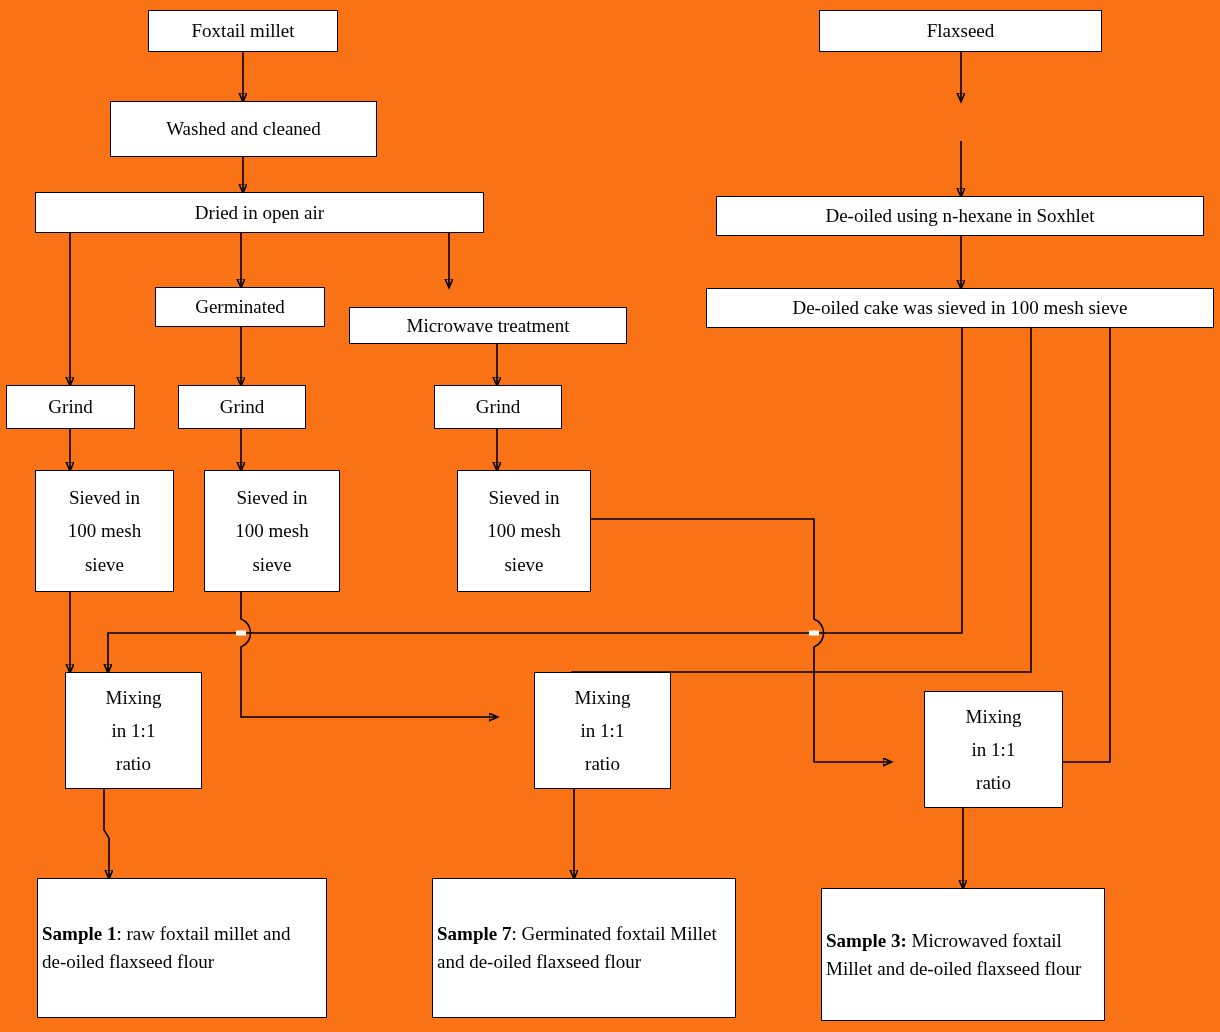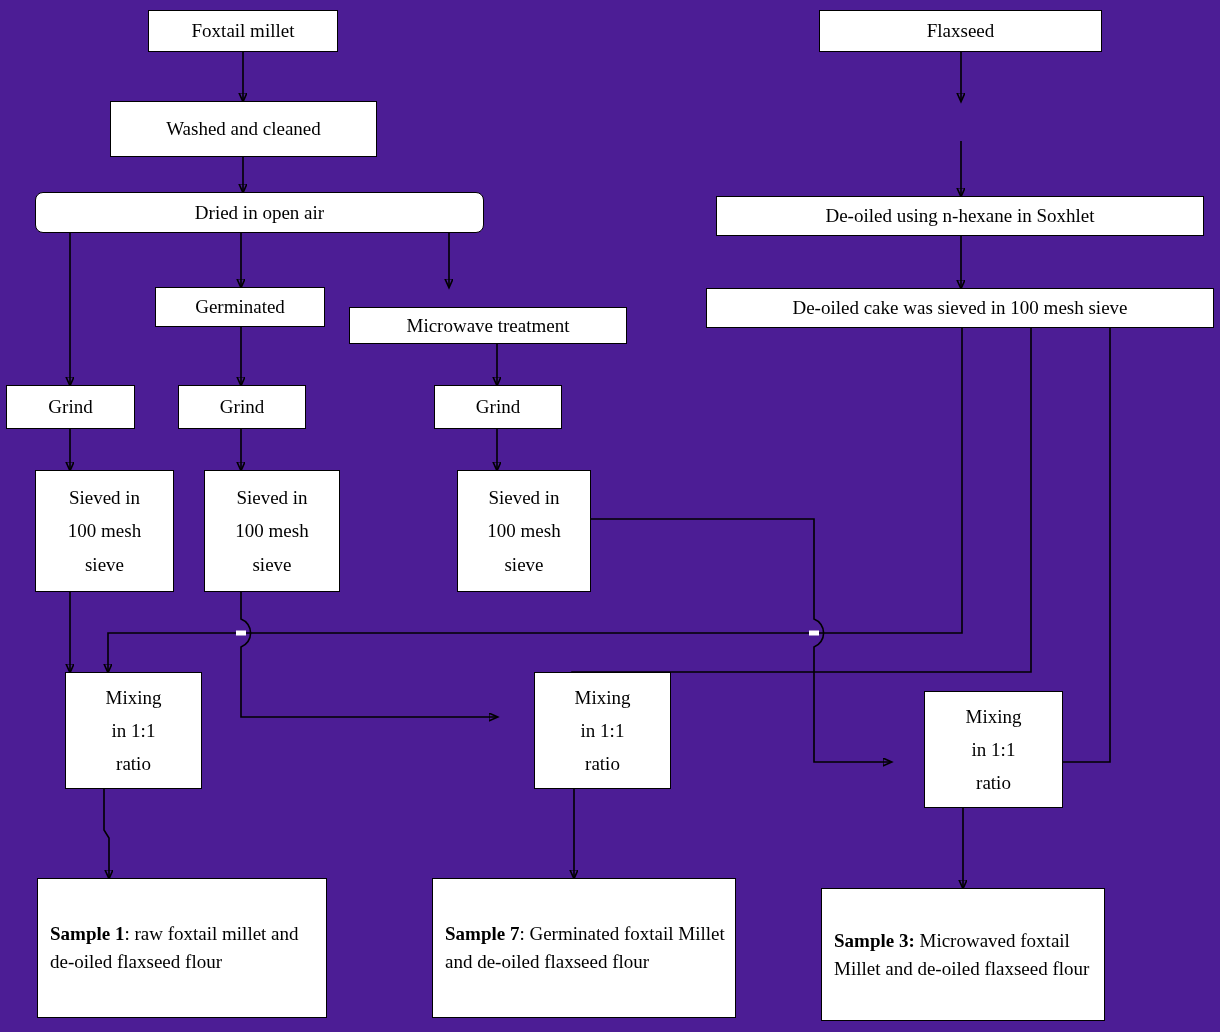--- a/index.html
+++ b/index.html
@@ -4,21 +4,21 @@
 <style>
   html, body {
     margin: 0;
     padding: 0;
     background: #ffffff;
   }
   #canvas {
     position: relative;
     width: 1220px;
     height: 1032px;
-    background: #4c1d95;
+    background: #f97316;
     font-family: "Liberation Serif", "DejaVu Serif", serif;
     overflow: hidden;
   }
   .node {
     position: absolute;
     box-sizing: border-box;
     border: 1.6px solid #000000;
     background: #ffffff;
     display: flex;
     flex-direction: column;
@@ -26,21 +26,21 @@
     justify-content: center;
     text-align: center;
     color: #000000;
     font-size: 19px;
     line-height: 1.45;
     z-index: 3;
   }
   .node.left-align {
     align-items: flex-start;
     text-align: left;
-    padding-left: 12px;
+    padding-left: 4px;
     padding-right: 8px;
   }
   .node .line { display: block; white-space: nowrap; }
   .node.multi { line-height: 1.75; margin-left: 29px; }
   .bold { font-weight: bold; }
   svg#wires {
     position: absolute;
     left: 0;
     top: 0;
     width: 1220px;
@@ -104,21 +104,21 @@
   </svg>
 
   <div class="node" style="left:148px; top:10px; width:190px; height:42px;">
     <span class="line">Foxtail millet</span>
   </div>
 
   <div class="node" style="left:110px; top:101px; width:267px; height:56px;">
     <span class="line">Washed and cleaned</span>
   </div>
 
-  <div class="node" style="left:35px; top:192px; width:449px; height:41px;border-radius:8px;">
+  <div class="node" style="left:35px; top:192px; width:449px; height:41px;">
     <span class="line">Dried in open air</span>
   </div>
 
   <div class="node" style="left:155px; top:287px; width:170px; height:40px;">
     <span class="line">Germinated</span>
   </div>
 
   <div class="node" style="left:349px; top:287px; width:278px; height:37px;margin-top:20px;">
     <span class="line">Microwave treatment</span>
   </div>

